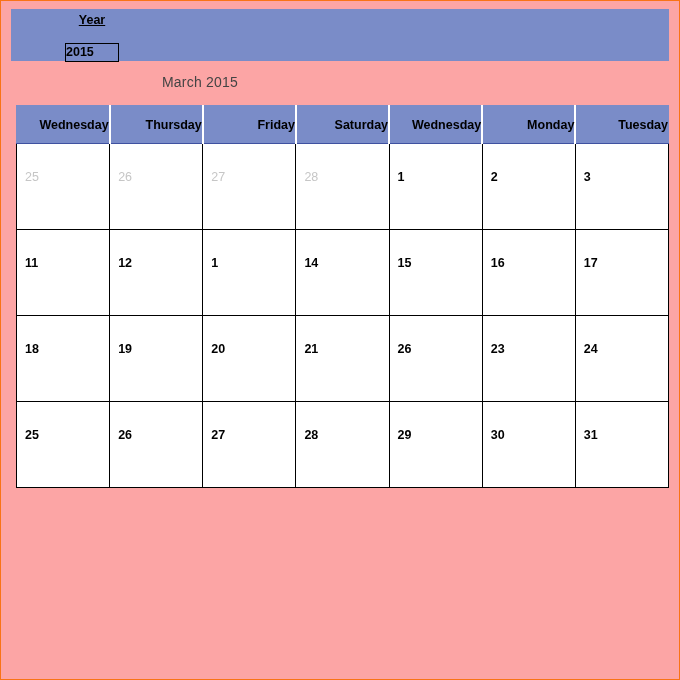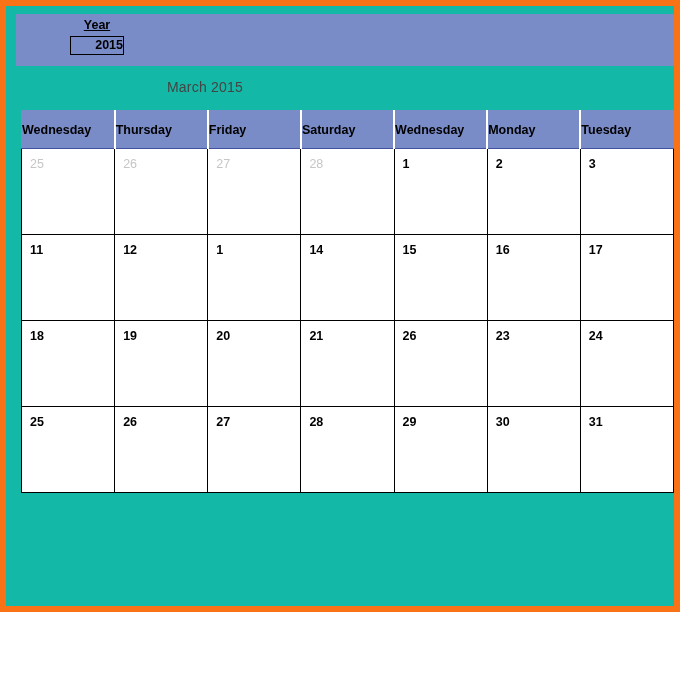--- a/index.html
+++ b/index.html
@@ -9,24 +9,24 @@
   body {
     width: 680px;
     height: 680px;
     background: #ffffff;
     font-family: "Liberation Sans", sans-serif;
     overflow: hidden;
   }
   #page {
     position: relative;
     width: 680px;
-    height: 612px;
-    box-sizing: border-box;
-    border: 6px solid #f97316;
-    background: #14b8a6;
+    height: 680px;
+    box-sizing: border-box;
+    border: 1px solid #f97316;
+    background: #fca5a5;
   }
 
   
   .control-bar {
     position: absolute;
     left: 10px;
     top: 8px;
     width: 658px;
     height: 52px;
     background: #7a8cc8;
@@ -40,28 +40,28 @@
   .control-label {
     font-size: 12.5px;
     font-weight: bold;
     color: #000000;
     line-height: 16px;
     text-decoration: underline;
     white-space: nowrap;
     display: block;
   }
   .control-box {
-    margin: 3px auto 0 auto;
+    margin: 15px auto 0 auto;
     border: 1px solid #000000;
     background: transparent;
     font-family: "Liberation Sans", sans-serif;
     font-size: 12.5px;
     font-weight: bold;
     color: #000000;
-    text-align: right;
+    text-align: left;
     height: 19px;
     line-height: 19px;
     box-sizing: border-box;
     padding: 0;
     display: block;
     outline: none;
   }
   .cg-year  { left: 42px;  width: 78px; }
   .cg-month { left: 139px; width: 74px; }
   .cg-start { left: 226px; width: 86px; }
@@ -90,33 +90,33 @@
     border-collapse: collapse;
     table-layout: fixed;
   }
   .calendar th {
     background: #7a8cc8;
     color: #000000;
     font-size: 12.5px;
     font-weight: bold;
     height: 38px;
     padding: 0;
-    text-align: left;
+    text-align: right;
     border-left: 2px solid #ffffff;
     border-right: 2px solid #ffffff;
     border-top: 1px solid #7a8cc8;
     border-bottom: 1px solid #3f51a0;
     box-sizing: border-box;
   }
   .calendar th:first-child { border-left: 1px solid #7a8cc8; }
   .calendar th:last-child  { border-right: 1px solid #7a8cc8; }
 
   .calendar td {
     height: 86px;
-    padding: 5px 0 0 8px;
+    padding: 23px 0 0 8px;
     vertical-align: top;
     border: 1px solid #000000;
     background: #ffffff;
     box-sizing: border-box;
   }
   .daynum {
     font-size: 12.5px;
     font-weight: bold;
     color: #000000;
     line-height: 14px;

